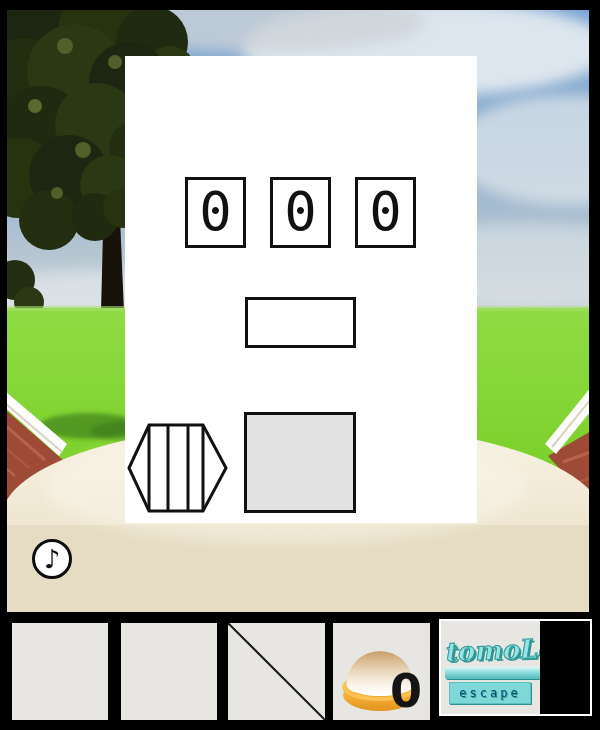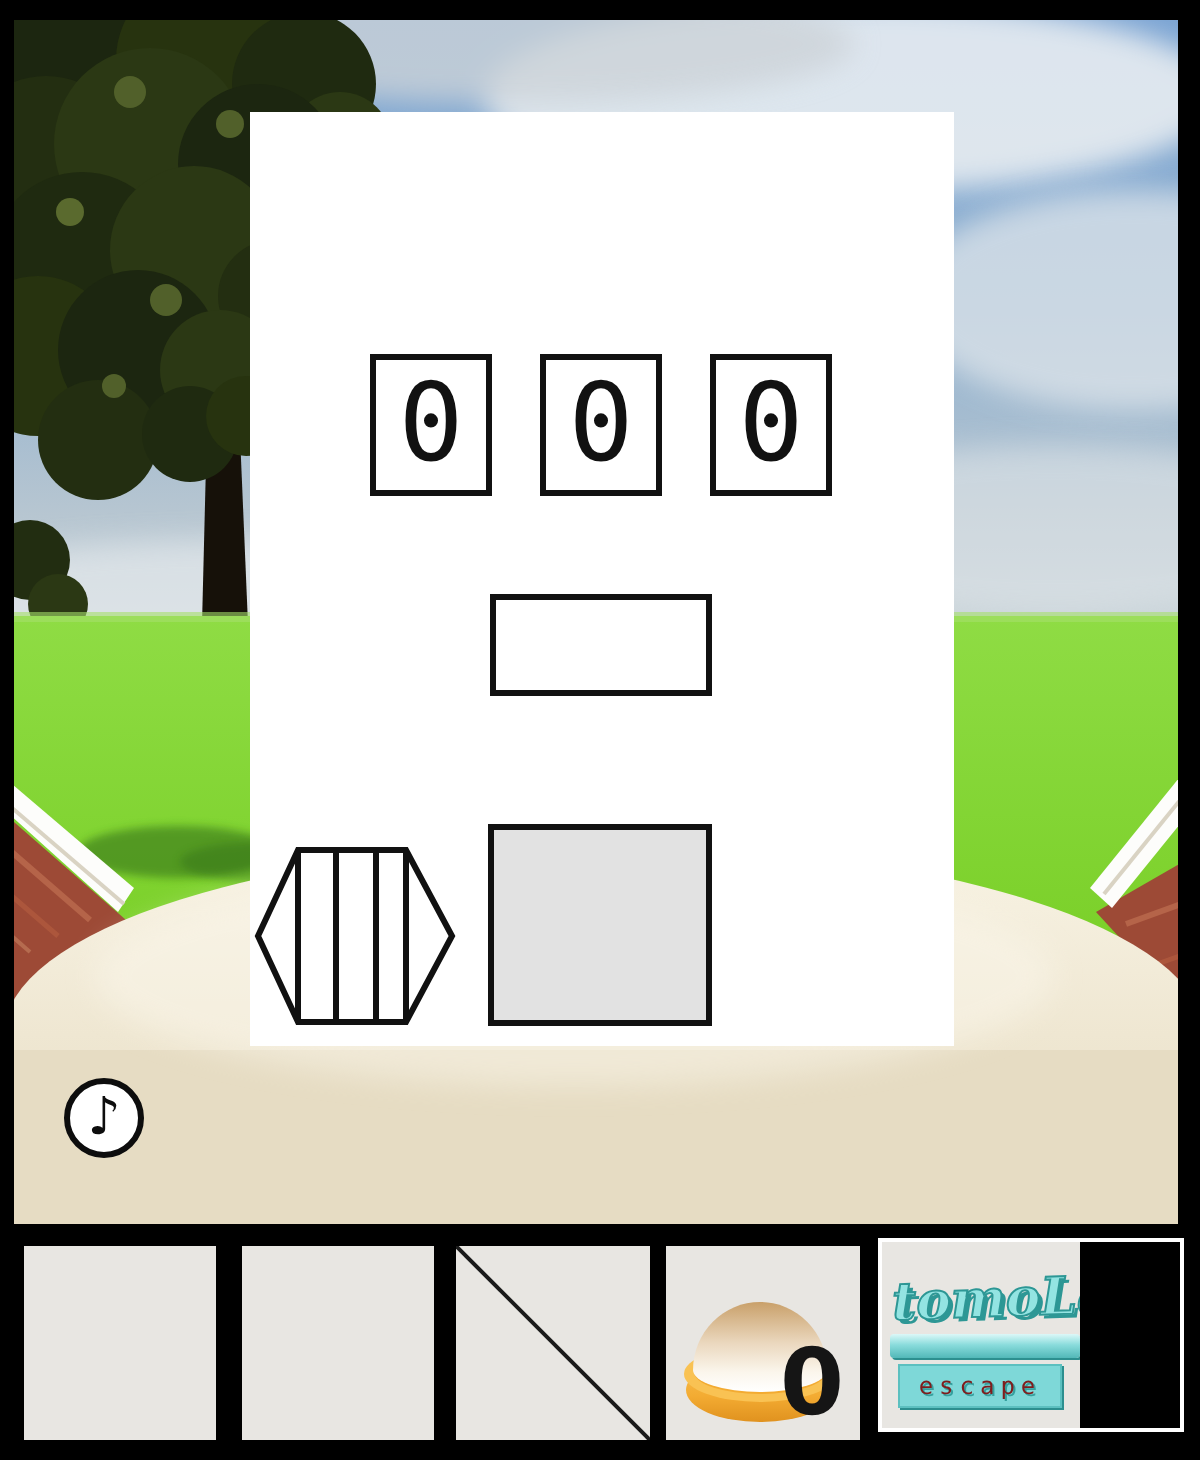--- a/index.html
+++ b/index.html
@@ -37,21 +37,21 @@
   #logo-card{position:absolute;left:0;top:0;width:99px;height:93px;background:#e8e6e2;overflow:hidden;}
   #logo-title{position:absolute;left:5px;top:14px;font-family:"DejaVu Serif",serif;
               font-style:italic;font-weight:bold;font-size:26px;color:#93e4e2;
               -webkit-text-stroke:1px #2d9795;text-shadow:2px 2px 0 #2d9795;
               transform:rotate(-2deg);white-space:nowrap;}
   #logo-bar{position:absolute;left:4px;top:46px;width:95px;height:12px;border-radius:2px;
             background:linear-gradient(#dcf8f8,#8adcdc 45%,#52b8b8);box-shadow:1px 1px 0 #2d8f8f;}
   #logo-sub{position:absolute;left:8px;top:61px;width:82px;height:22px;background:#7ed8d8;
             box-shadow:inset 0 0 0 1px #5cc0c0, 1px 1px 0 #2d8f8f;text-align:center;line-height:22px;
             font-family:"DejaVu Sans Mono",monospace;font-size:12px;letter-spacing:3px;
-            color:#7f1d1d;text-shadow:1px 1px 0 #35a09e;}
+            color:#0c4a6e;text-shadow:1px 1px 0 #35a09e;}
 </style>
 </head>
 <body>
 
 <div id="page">
 
   <div id="scene">
     <svg width="582" height="602" viewBox="0 0 582 602">
       <defs>
         <linearGradient id="sky" x1="0" y1="0" x2="0" y2="1">

